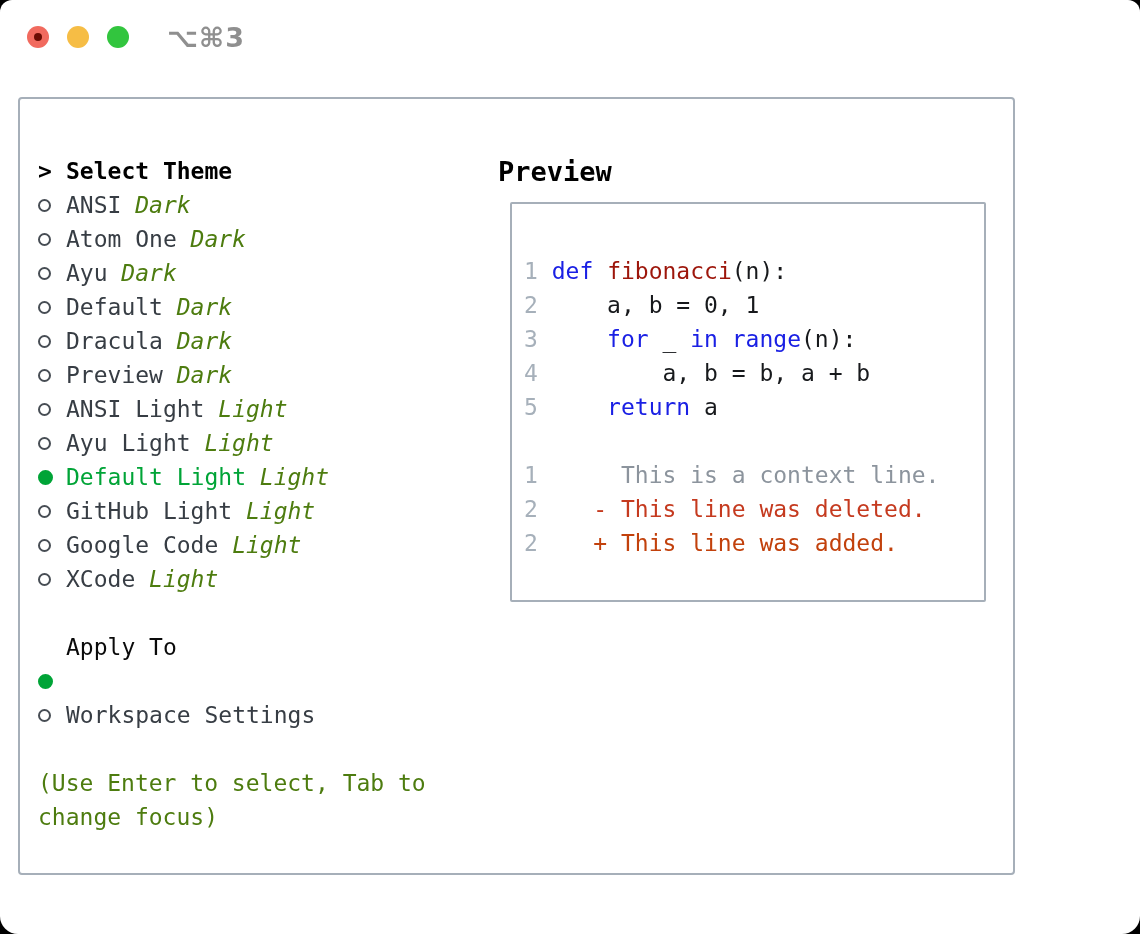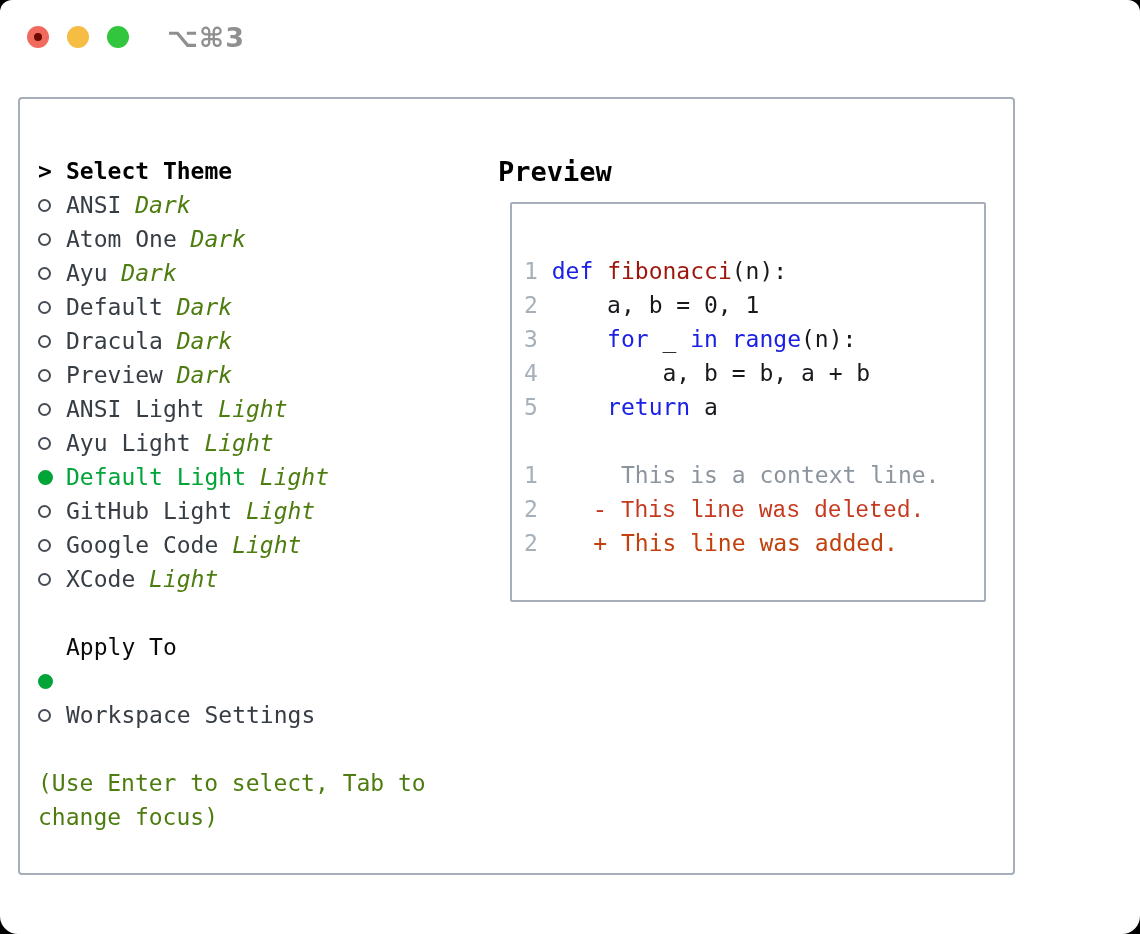--- a/index.html
+++ b/index.html
@@ -63,21 +63,21 @@
     border:2px solid #a6afb9;border-radius:2px;background:#fff;
     box-sizing:border-box;overflow:hidden;
     padding:50px 0 0 12px;
   }
   .pline{height:34px;line-height:34px;font-size:23px;white-space:pre;}
   .ln{color:#a6b0ba;}
   .pl{color:#17191c;}
   .kw{color:#1a20e4;}
   .fn{color:#9d160b;}
   .ctx{color:#8c949d;text-align:center;}
-  .del{color:#c53a1f;font-family:Liberation Mono, monospace;}
+  .del{color:#c53a1f;}
   .add{color:#c2410c;margin-top:12px;}
 </style>
 </head>
 <body>
 
 <div class="window">
 
   <div class="titlebar">
     <span class="tl tl-close">
         <span class="dot"></span>

